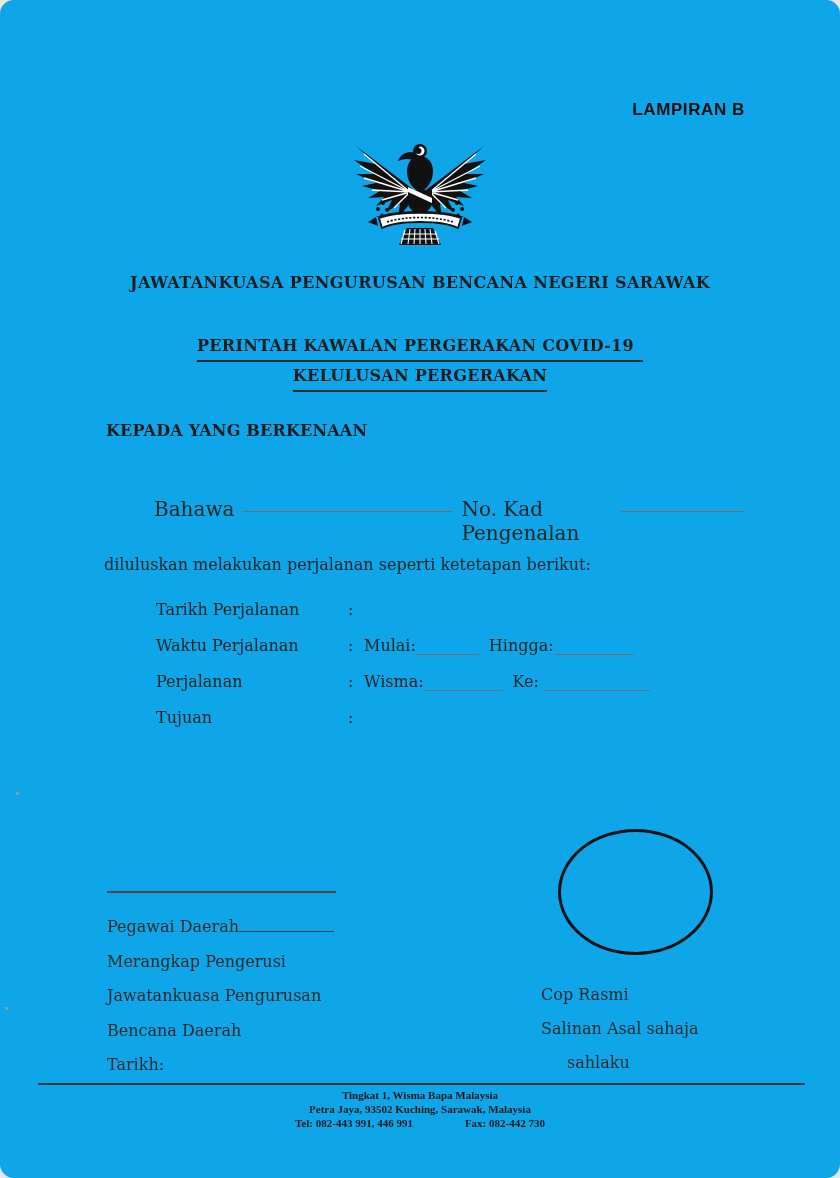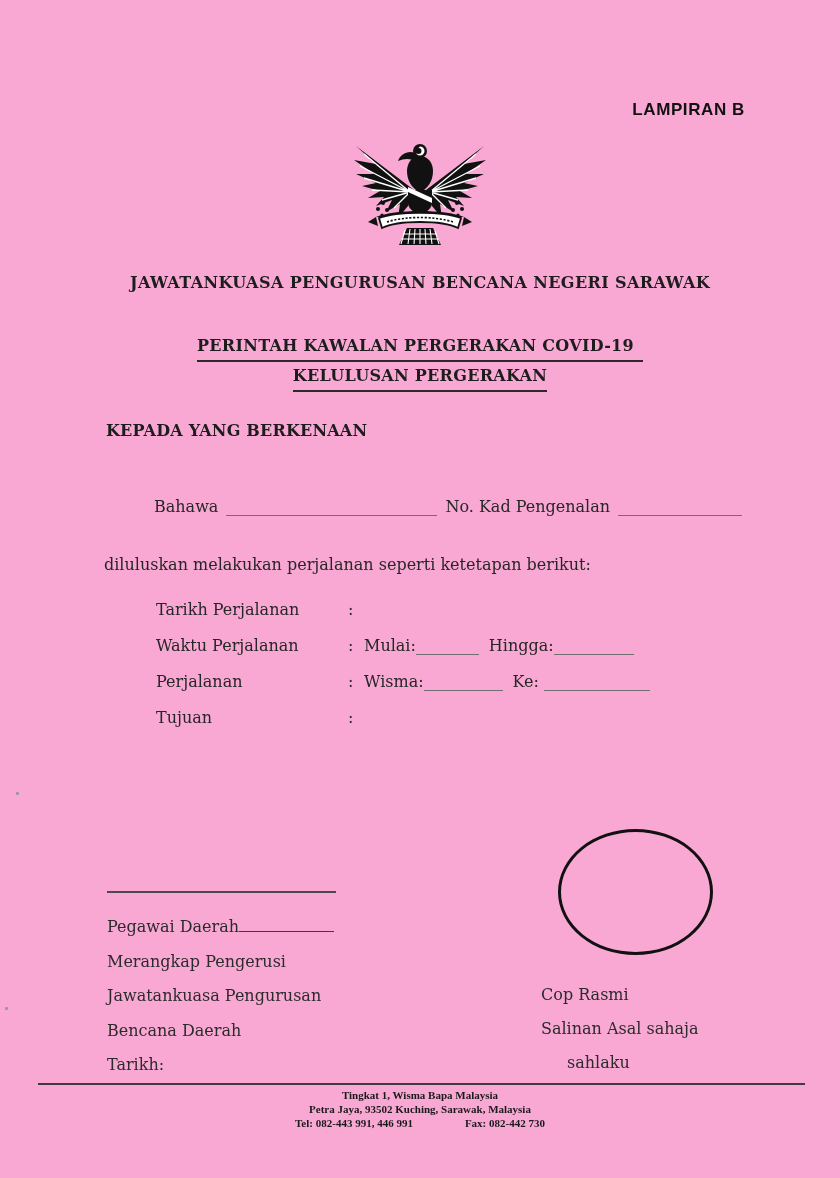--- a/index.html
+++ b/index.html
@@ -1,23 +1,24 @@
 <!DOCTYPE html>
 <html><head>
 <meta charset="utf-8">
 <style>
   html,body{margin:0;padding:0;background:#e8e8e8;}
   .page{
     position:relative;
     width:840px;height:1178px;
     margin:0 auto;
-    background:#f9a8d4;
+    background:#0ea5e9;
     font-family:"DejaVu Serif","Liberation Serif",serif;
     color:#262626;
     overflow:hidden;
+    border-radius:14px;
   }
   .lampiran{
     position:absolute;top:100px;right:95px;
     font-family:"Liberation Sans","DejaVu Sans",sans-serif;
     font-weight:bold;font-size:17px;letter-spacing:0.6px;color:#111;
   }
   .crest{position:absolute;top:140px;left:350px;width:140px;height:108px;}
   .org-title{
     position:absolute;top:273px;left:0;width:100%;
     text-align:center;font-weight:bold;font-size:16px;letter-spacing:0.4px;color:#1d1d1d;
@@ -29,21 +30,21 @@
   .doc-title-1{top:336px;}
   .doc-title-2{top:366px;}
   .doc-title .u{border-bottom:2px solid #2a2a2a;padding-bottom:5px;}
   .doc-title-1 .u{padding-right:9px;}
   .salutation{
     position:absolute;top:421px;left:106px;
     font-weight:bold;font-size:16px;letter-spacing:0.2px;color:#1d1d1d;
   }
   .statement-line{
     position:absolute;top:497px;left:104px;right:95px;
-    font-size:16px;display:flex;align-items:flex-end;gap:8px;
+    font-size:20px;display:flex;align-items:flex-start;gap:8px;
   }
   .statement-indent{width:42px;flex:0 0 auto;}
   .blank{display:inline-block;border-bottom:1.6px solid #6f6f6f;height:14px;flex:0 0 auto;}
   .w-name{width:211px;}
   .w-ic{width:124px;}
   .w-mulai{width:63px;}
   .w-hingga{width:80px;}
   .w-dari{width:79px;}
   .w-ke{width:106px;}
   .statement-2{position:absolute;top:555px;left:104px;font-size:16px;}

